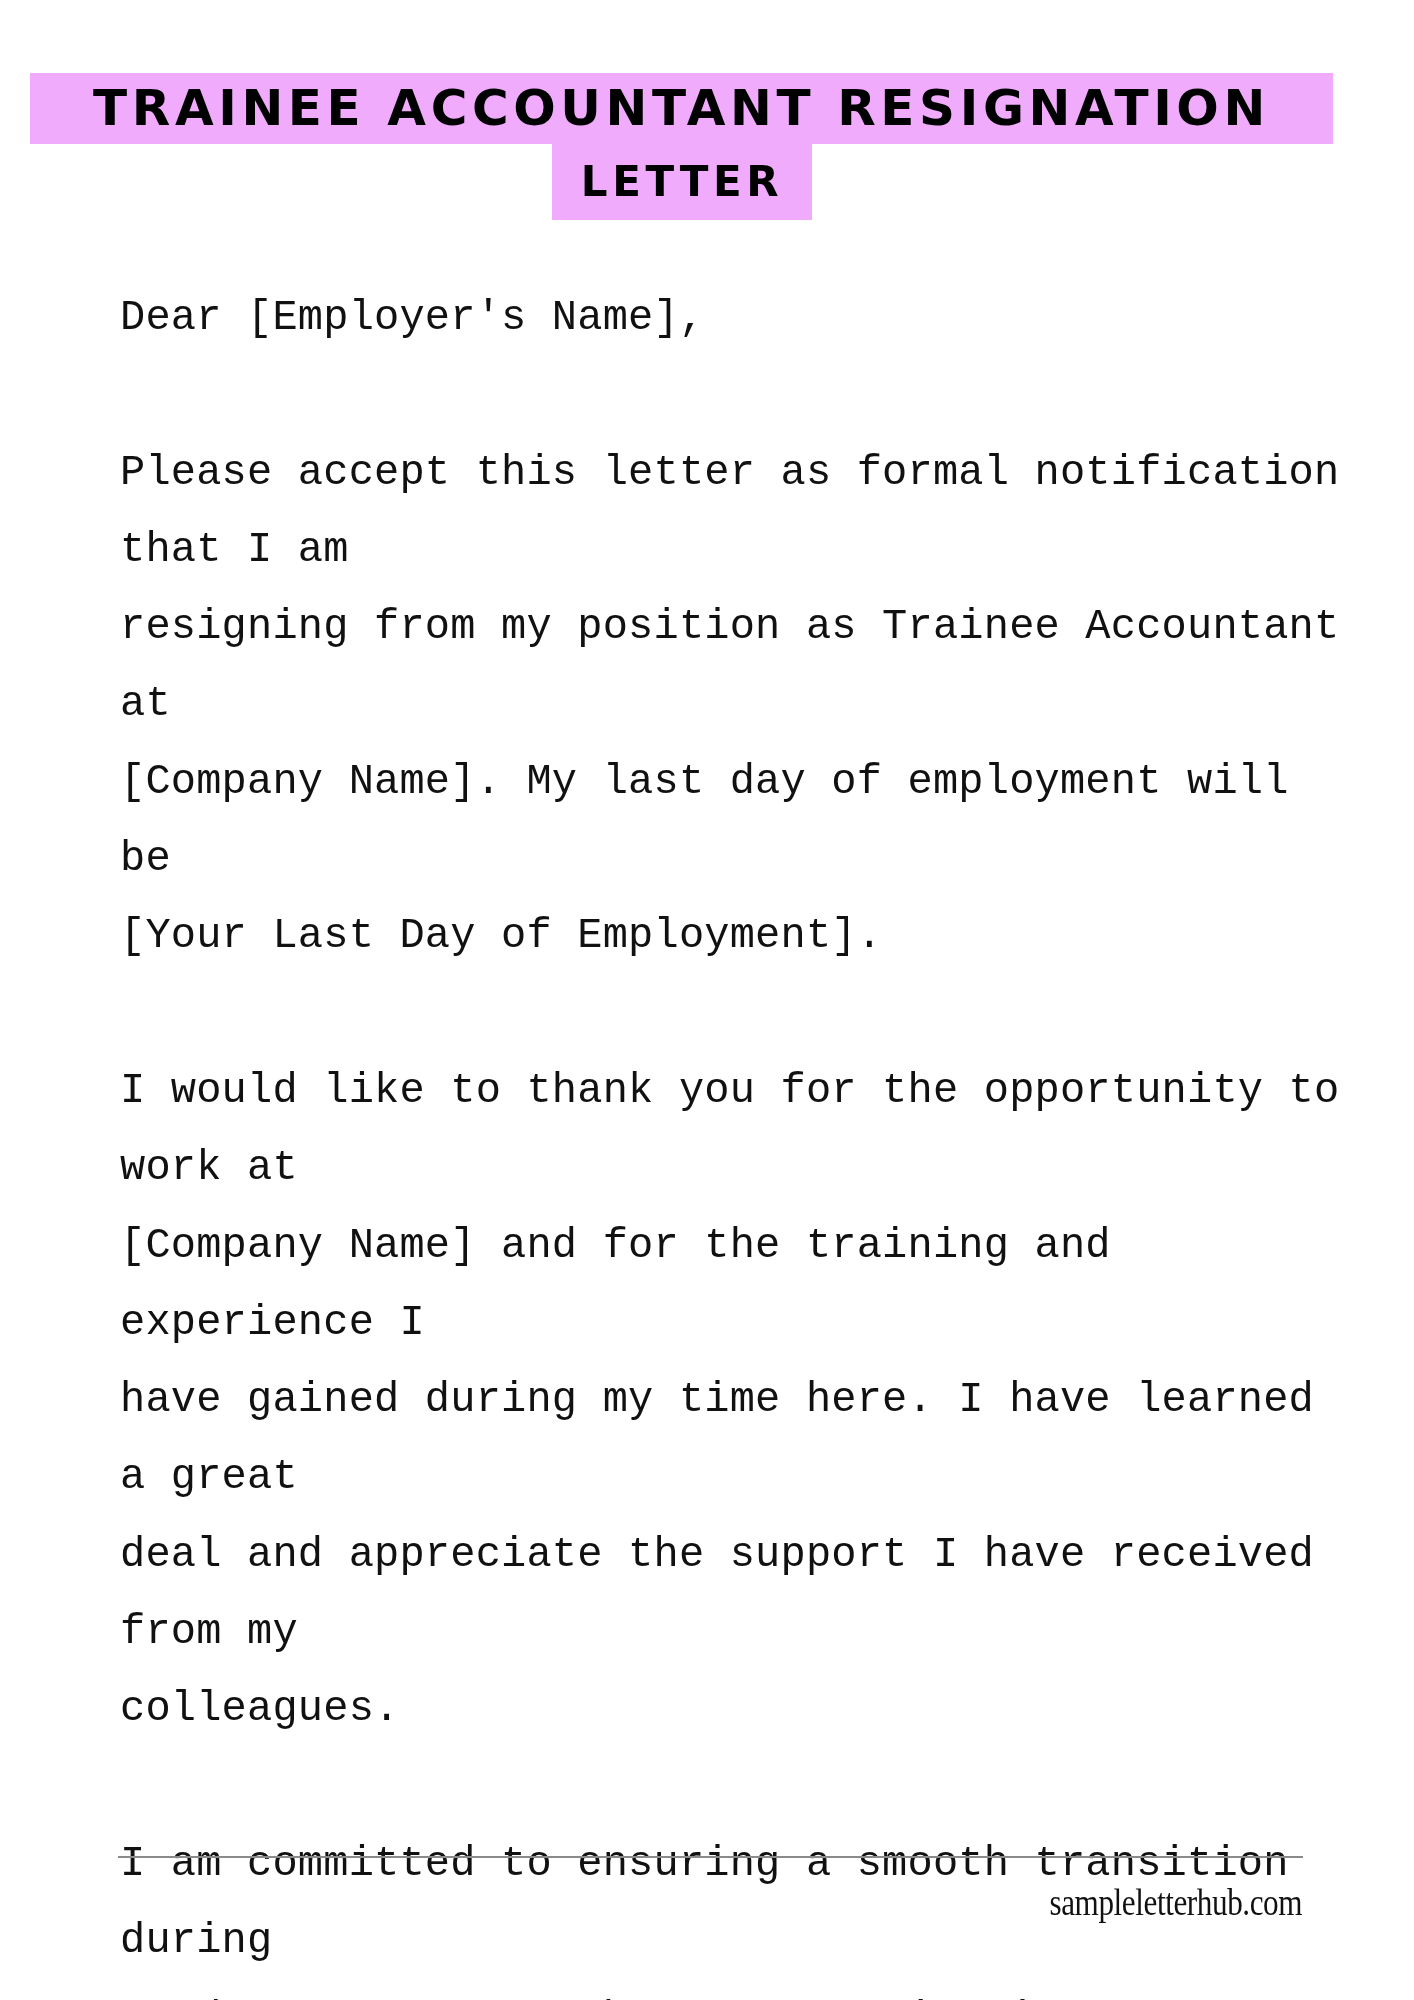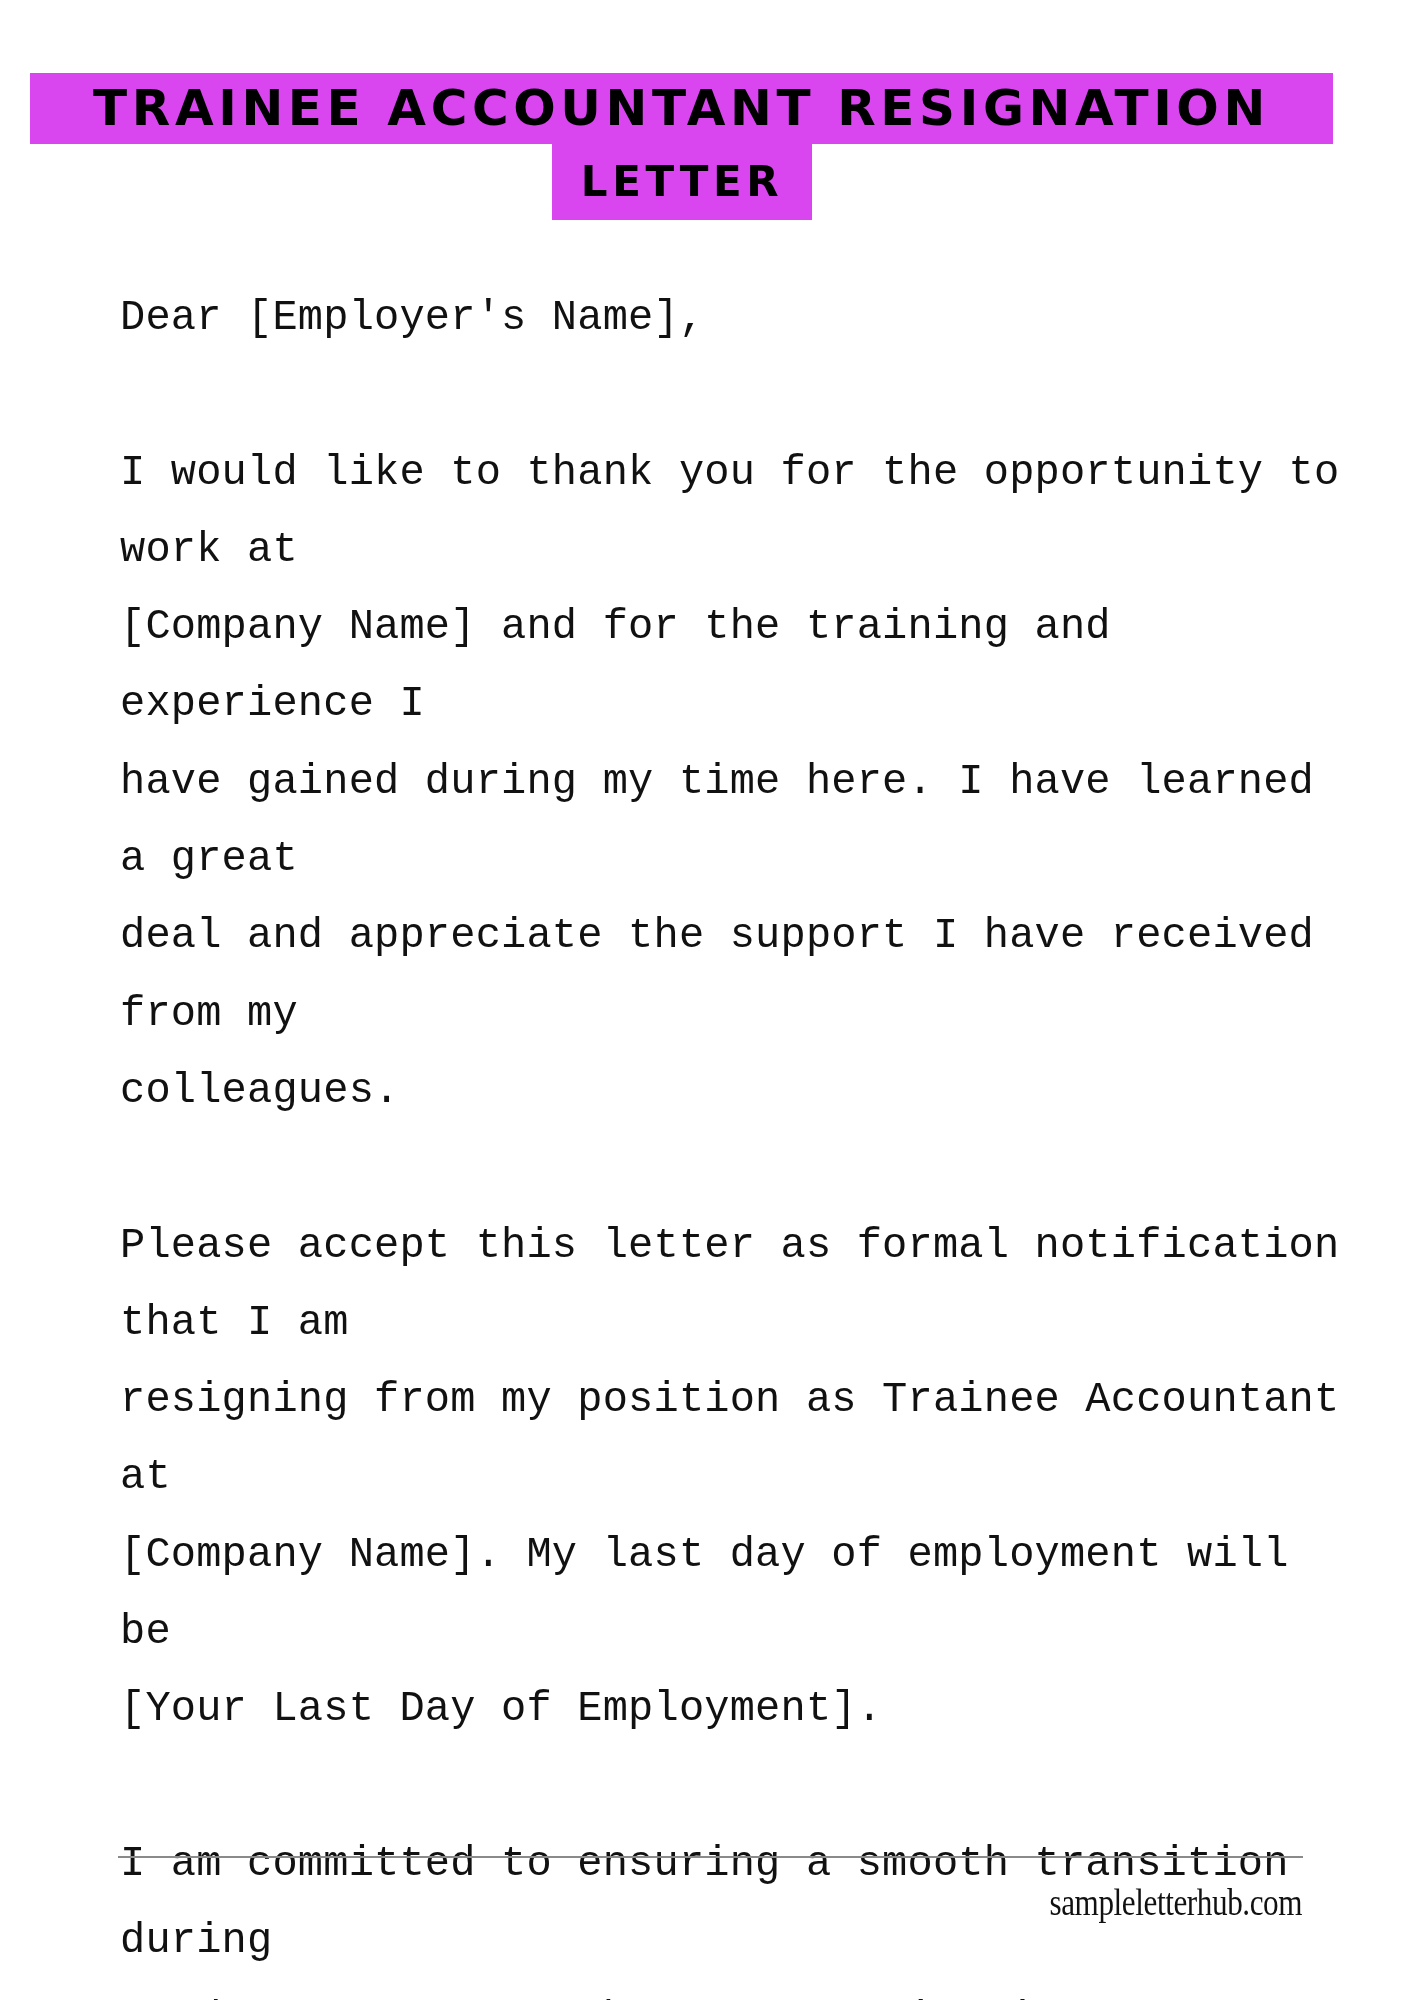--- a/index.html
+++ b/index.html
@@ -1,18 +1,18 @@
 <!DOCTYPE html>
 <html><head>
 <meta charset="utf-8">
 <style>
   html, body { margin: 0; padding: 0; background: #ffffff; }
   body { width: 1414px; height: 2000px; position: relative; overflow: hidden;
          font-family: "DejaVu Sans", "Liberation Sans", sans-serif; color: #111111; }
-  .title-line { display: inline-block; background: #d946ef; font-family: "DejaVu Sans", sans-serif;
+  .title-line { display: inline-block; background: #f0abfc; font-family: "DejaVu Sans", sans-serif;
                 font-weight: bold; font-size: 52px; letter-spacing: 5px; line-height: 73px;
                 padding: 0 6px; color: #000; white-space: nowrap; }
   #line1 { position: absolute; left: 30px; top: 73px; width: 1303px; height: 71px; line-height: 71px;
            text-align: center; padding: 0; letter-spacing: 4.6px; font-size: 50px; }
   #line2 { position: absolute; left: 552px; top: 143px; width: 260px; height: 77px; line-height: 77px;
            text-align: center; padding: 0; letter-spacing: 4.6px; font-size: 42px; }
   .body-text { position: absolute; left: 120px; top: 280px; width: 1230px;
                font-family: Liberation Mono, monospace; font-size: 42px;
                line-height: 77.3px; color: #111; letter-spacing: 0.2px; }
   .body-text p { margin: 0 0 77.3px 0; white-space: pre-line; }
@@ -24,29 +24,29 @@
 </head>
 <body>
 
 <div>
   <div id="line1" class="title-line">TRAINEE ACCOUNTANT RESIGNATION</div>
   <div id="line2" class="title-line">LETTER</div>
 </div>
 
 <div class="body-text">
   <p>Dear [Employer's Name],</p>
+  <p>Please accept this letter as formal notification that I am
+resigning from my position as Trainee Accountant at
+[Company Name]. My last day of employment will be
+[Your Last Day of Employment].</p>
   <p>I would like to thank you for the opportunity to work at
 [Company Name] and for the training and experience I
 have gained during my time here. I have learned a great
 deal and appreciate the support I have received from my
 colleagues.</p>
-  <p>Please accept this letter as formal notification that I am
-resigning from my position as Trainee Accountant at
-[Company Name]. My last day of employment will be
-[Your Last Day of Employment].</p>
   <p>I am committed to ensuring a smooth transition during
 my departure. I am happy to assist in any way possible to
 train my replacement or complete any outstanding tasks.
 I wish you and [Company Name] all the best in the future.</p>
   <p class="closing">[Your Name]</p>
   <p class="closing">Sincerely,</p>
 </div>
 
 <div class="rule"></div>
 <div class="footer">sampleletterhub.com</div>

